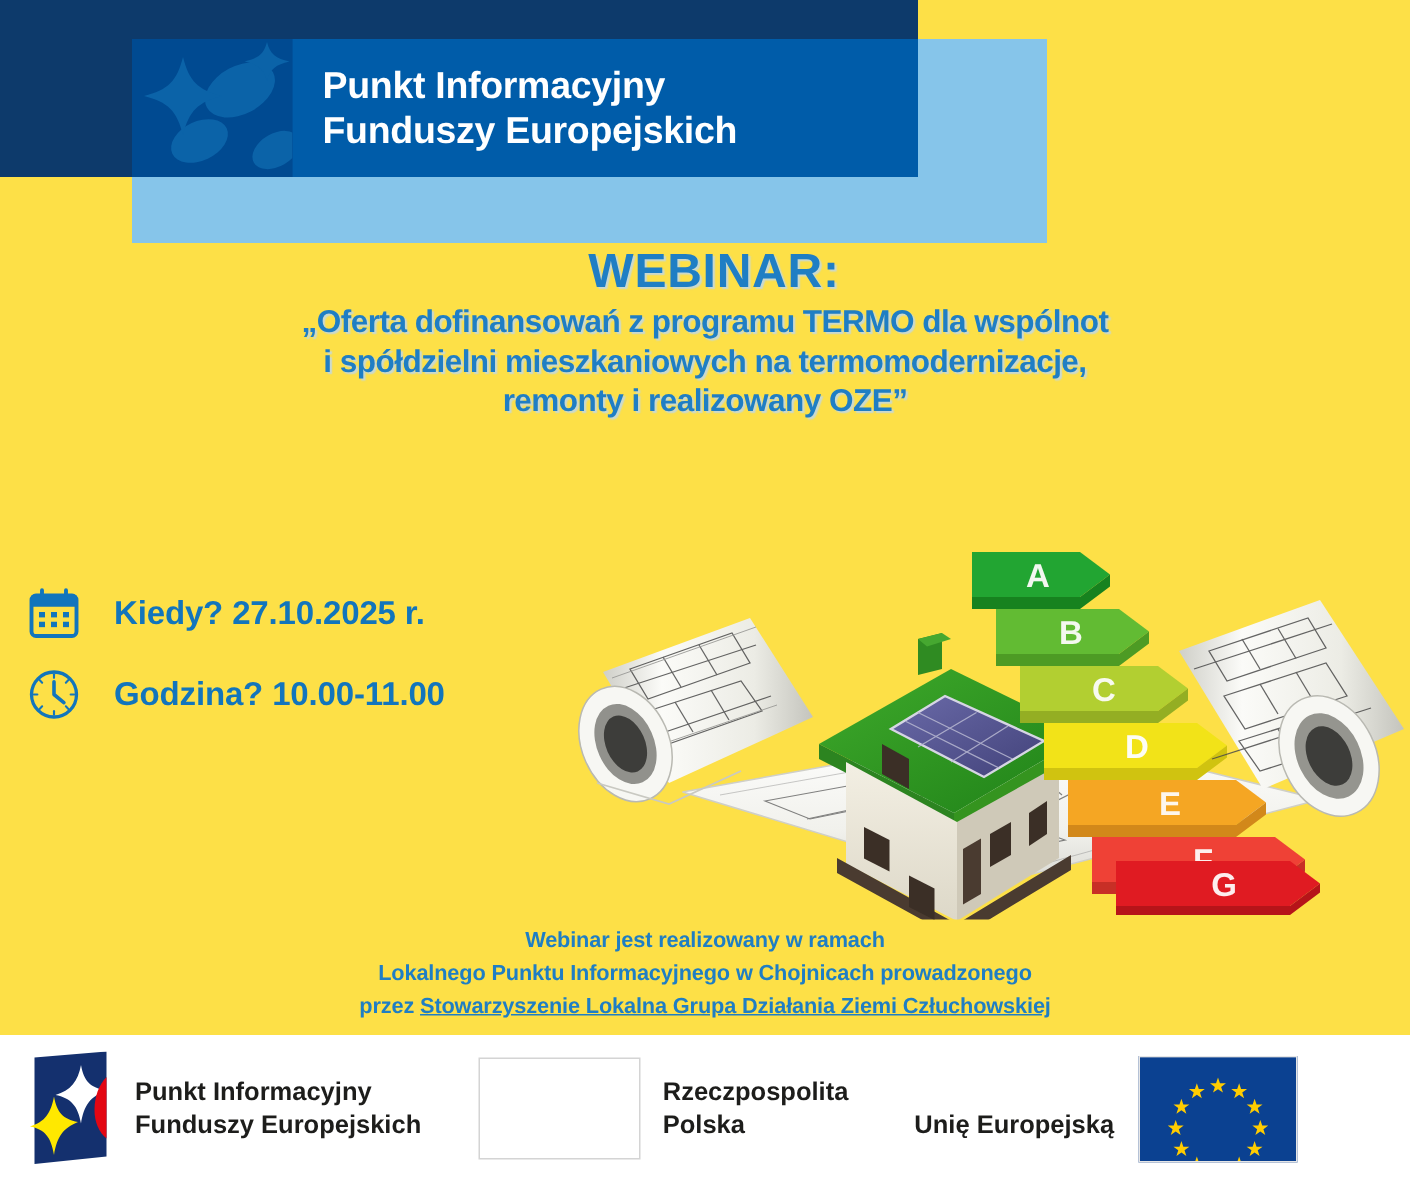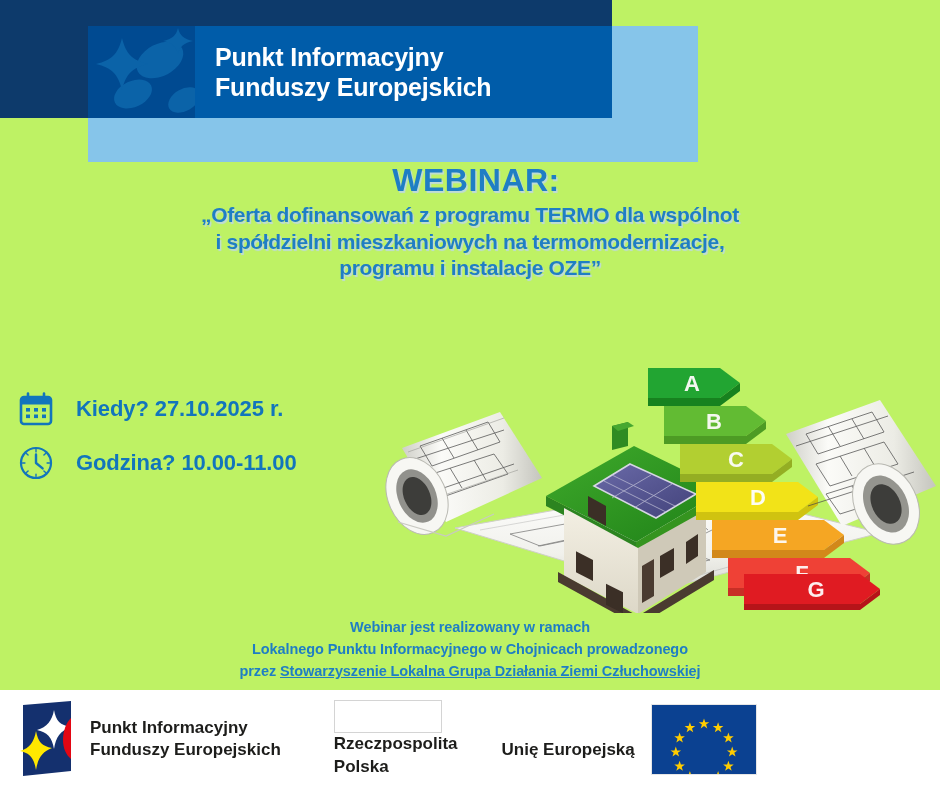--- a/index.html
+++ b/index.html
@@ -15,21 +15,21 @@
     position: relative;
     background: #ffffff;
     font-family: "Liberation Sans", sans-serif;
     -webkit-font-smoothing: antialiased;
   }
 
   .poster {
     position: relative;
     width: 940px;
     height: 788px;
-    background: #bef264;
+    background: #fde047;
     overflow: hidden;
   }
 
   
   .hdr-navy {
     position: absolute;
     left: 0; top: 0;
     width: 612px; height: 118px;
     background: #0d3a6b;
   }
@@ -171,21 +171,21 @@
   .fe-logo svg { display: block; }
   .footer-label {
     color: #1d1d1b;
     font-size: 17px;
     font-weight: bold;
     line-height: 1.32;
     white-space: nowrap;
   }
   .fe-label { margin-left: 14px; }
 
-  .pl-flag-wrap { margin-left: 38px; flex-direction: column; }
+  .pl-flag-wrap { margin-left: 38px; }
   .pl-flag {
     width: 108px;
     height: 68px;
     border: 1px solid #d4d4d4;
     display: block;
   }
   .pl-flag .white { height: 50%; background: #ffffff; }
   .pl-flag .red   { height: 50%; background: #bc3044; }
   .pl-label { margin-left: 15px; }
 
@@ -227,21 +227,21 @@
     <div class="hdr-title">
       <span>Punkt Informacyjny</span>
       <span>Funduszy Europejskich</span>
     </div>
   </div>
 
   <div class="main-title">
     <div class="title-line-1">WEBINAR:</div>
     <div class="title-line-2">„Oferta dofinansowań z programu TERMO dla wspólnot</div>
     <div class="title-line-3">i spółdzielni mieszkaniowych na termomodernizacje,</div>
-    <div class="title-line-4">programu i instalacje OZE”</div>
+    <div class="title-line-4">remonty i realizowany OZE”</div>
   </div>
 
   <div class="info-block">
 
     <div class="info-row">
       <span class="info-icon">
         <svg width="36" height="36" viewBox="0 0 36 36" aria-hidden="true">
           <rect x="3" y="6" width="30" height="27" rx="3" fill="none" stroke="#1275bc" stroke-width="2.6"></rect>
           <rect x="3" y="6" width="30" height="7.5" fill="#1275bc"></rect>
           <path d="M10 2.5 v5 M26 2.5 v5" stroke="#1275bc" stroke-width="2.6" stroke-linecap="round"></path>

